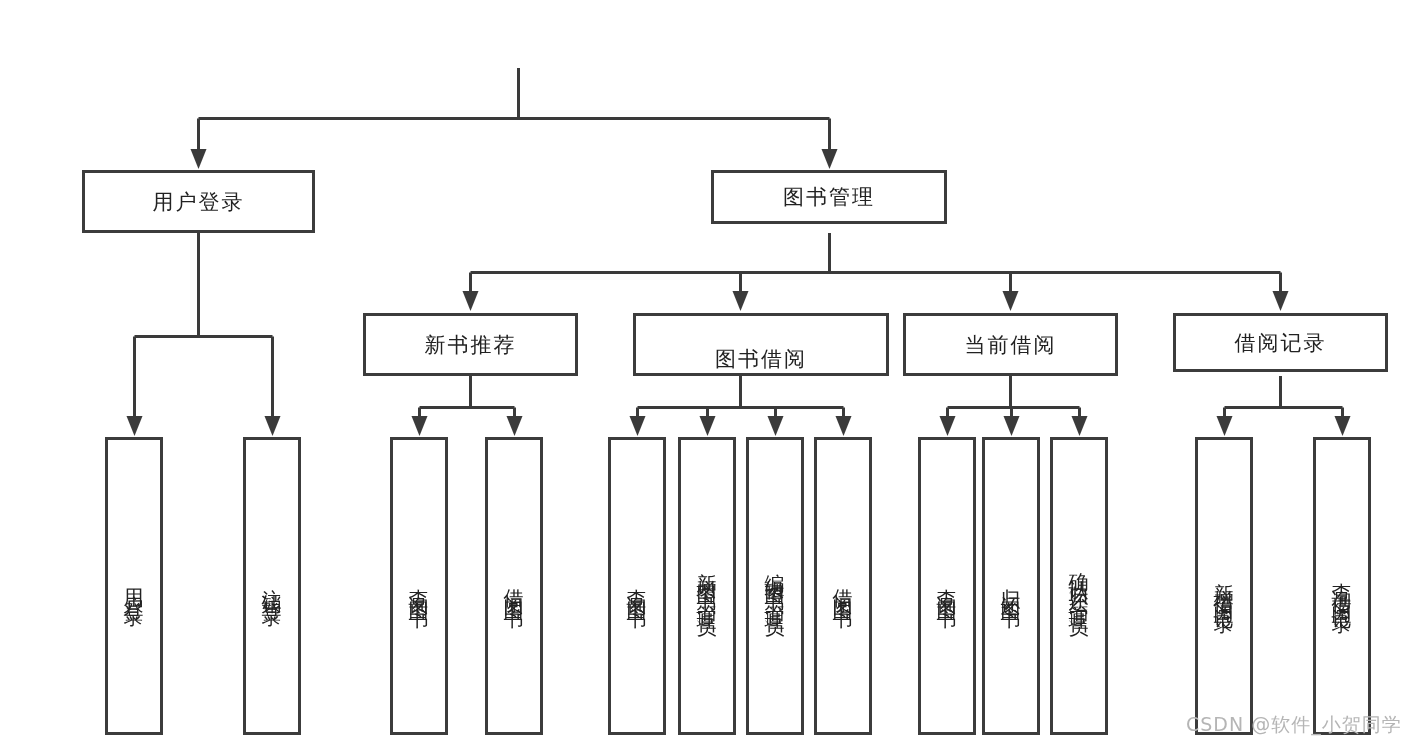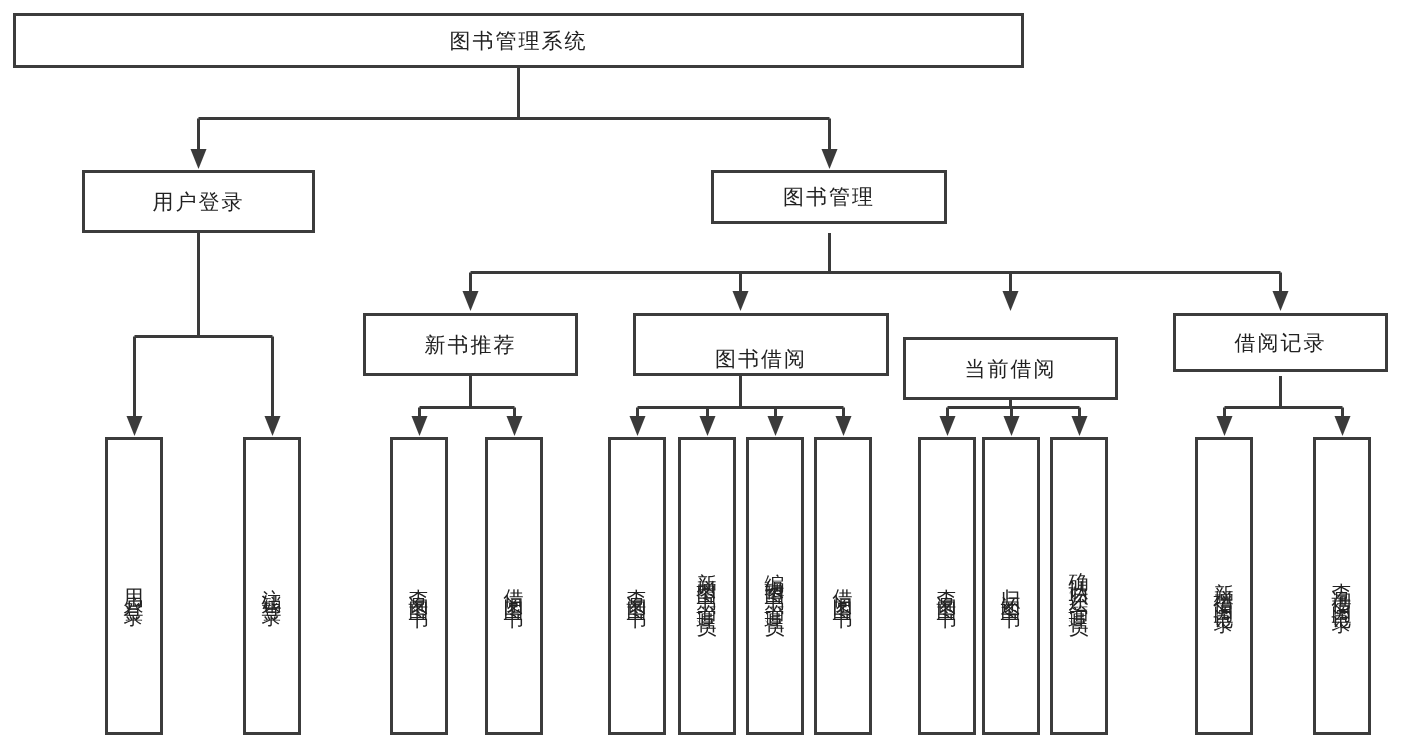--- a/index.html
+++ b/index.html
@@ -120,38 +120,35 @@
       <polygon points="1071.5,416 1087.5,416 1079.5,436"></polygon>
     </g>
 
     <g>
       <path d="M1280.5,376 L1280.5,407.5 M1224.5,407.5 L1342.5,407.5 M1224.5,407.5 L1224.5,418 M1342.5,407.5 L1342.5,418"></path>
       <polygon points="1216.5,416 1232.5,416 1224.5,436"></polygon>
       <polygon points="1334.5,416 1350.5,416 1342.5,436"></polygon>
     </g>
   </svg>
 
-  <div class="box hbox" style="left:13px; top:13px; width:1011px; height:55px;">
-    <span class="lbl">图书管理系统</span>
-  </div>
 
   <div class="box hbox" style="left:82px; top:170px; width:233px; height:63px;">
     <span class="lbl">用户登录</span>
   </div>
   <div class="box hbox" style="left:711px; top:170px; width:236px; height:54px;">
     <span class="lbl">图书管理</span>
   </div>
 
   <div class="box hbox" style="left:363px; top:313px; width:215px; height:63px;font-family:Liberation Serif, serif;">
     <span class="lbl">新书推荐</span>
   </div>
   <div class="box hbox" style="left:633px; top:313px; width:256px; height:63px;align-items:flex-end;">
     <span class="lbl">图书借阅</span>
   </div>
-  <div class="box hbox" style="left:903px; top:313px; width:215px; height:63px;margin-top:24px;">
+  <div class="box hbox" style="left:903px; top:313px; width:215px; height:63px;">
     <span class="lbl">当前借阅</span>
   </div>
   <div class="box hbox" style="left:1173px; top:313px; width:215px; height:59px;">
     <span class="lbl">借阅记录</span>
   </div>
 
   <div class="box vbox" style="left:105px; top:437px; width:58px; height:298px;">
     <span class="vlbl">用户登录</span>
   </div>
   <div class="box vbox" style="left:243px; top:437px; width:58px; height:298px;">
@@ -188,14 +185,15 @@
     <span class="vlbl">确认归还（管理员）</span>
   </div>
 
   <div class="box vbox" style="left:1195px; top:437px; width:58px; height:298px;">
     <span class="vlbl">新增借阅记录</span>
   </div>
   <div class="box vbox" style="left:1313px; top:437px; width:58px; height:298px;">
     <span class="vlbl">查询借阅记录</span>
   </div>
 
+  <div class="watermark">CSDN @软件_小贺同学</div>
 
 </div>
 
 </body></html>

